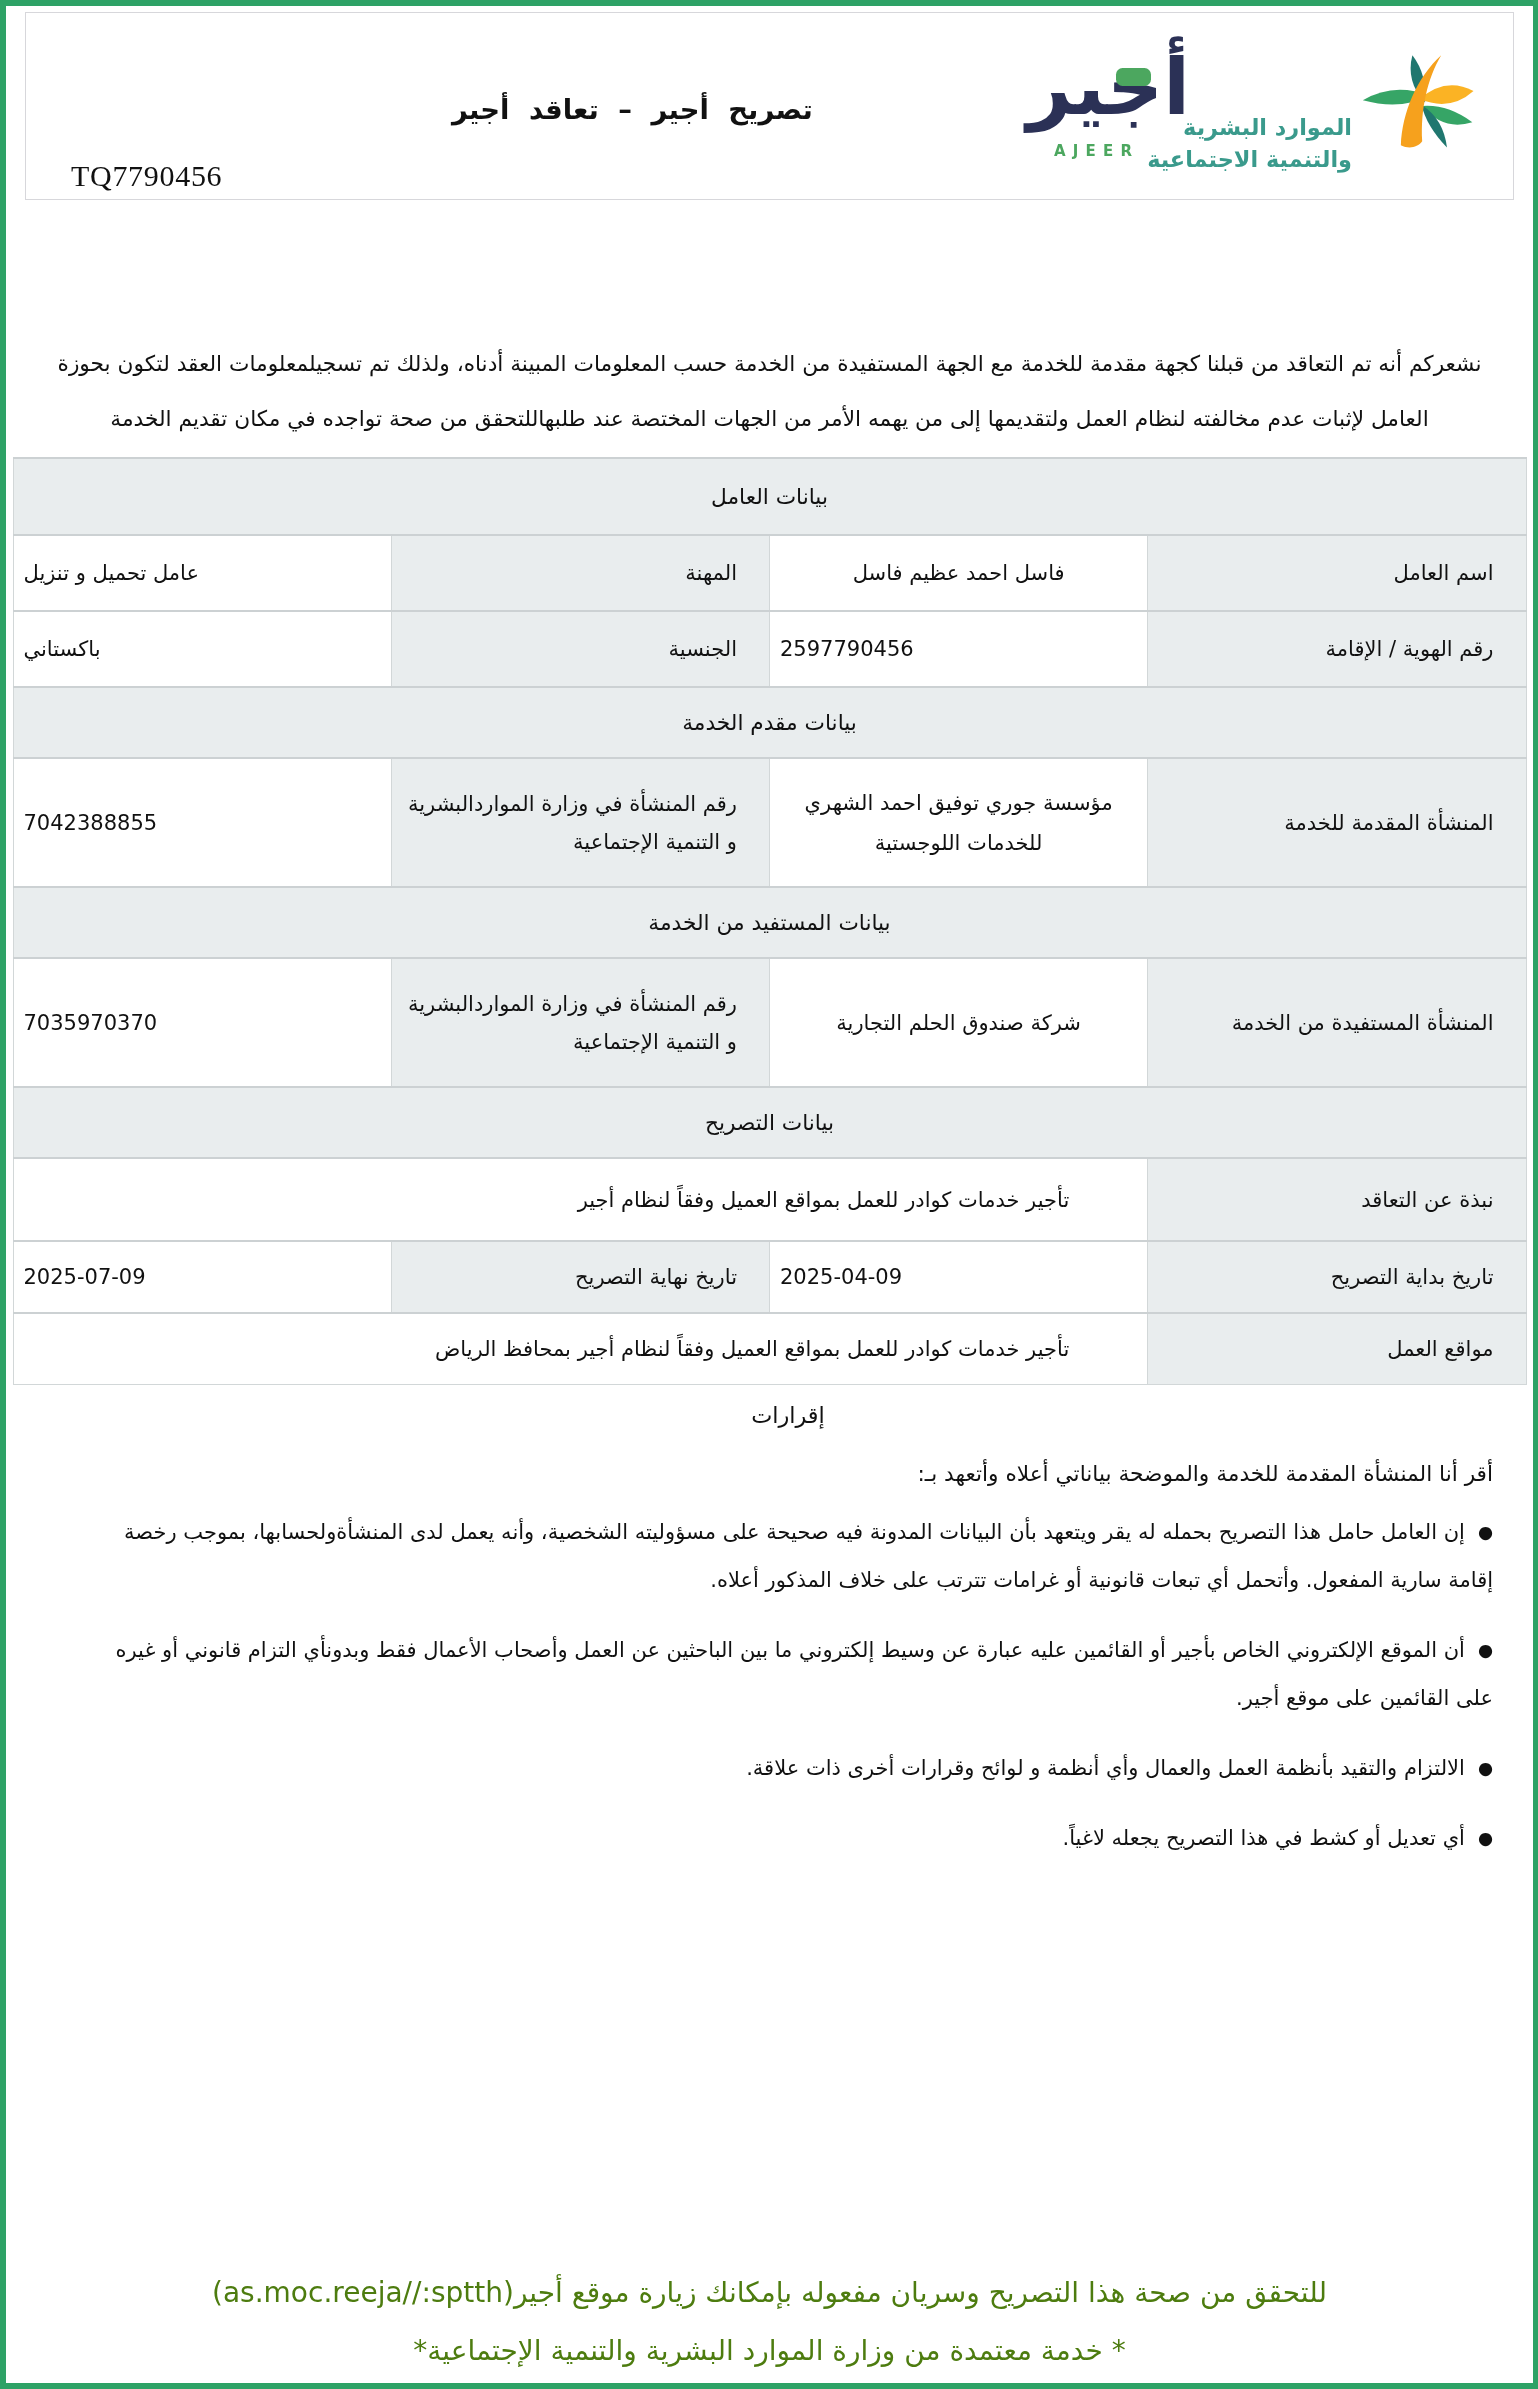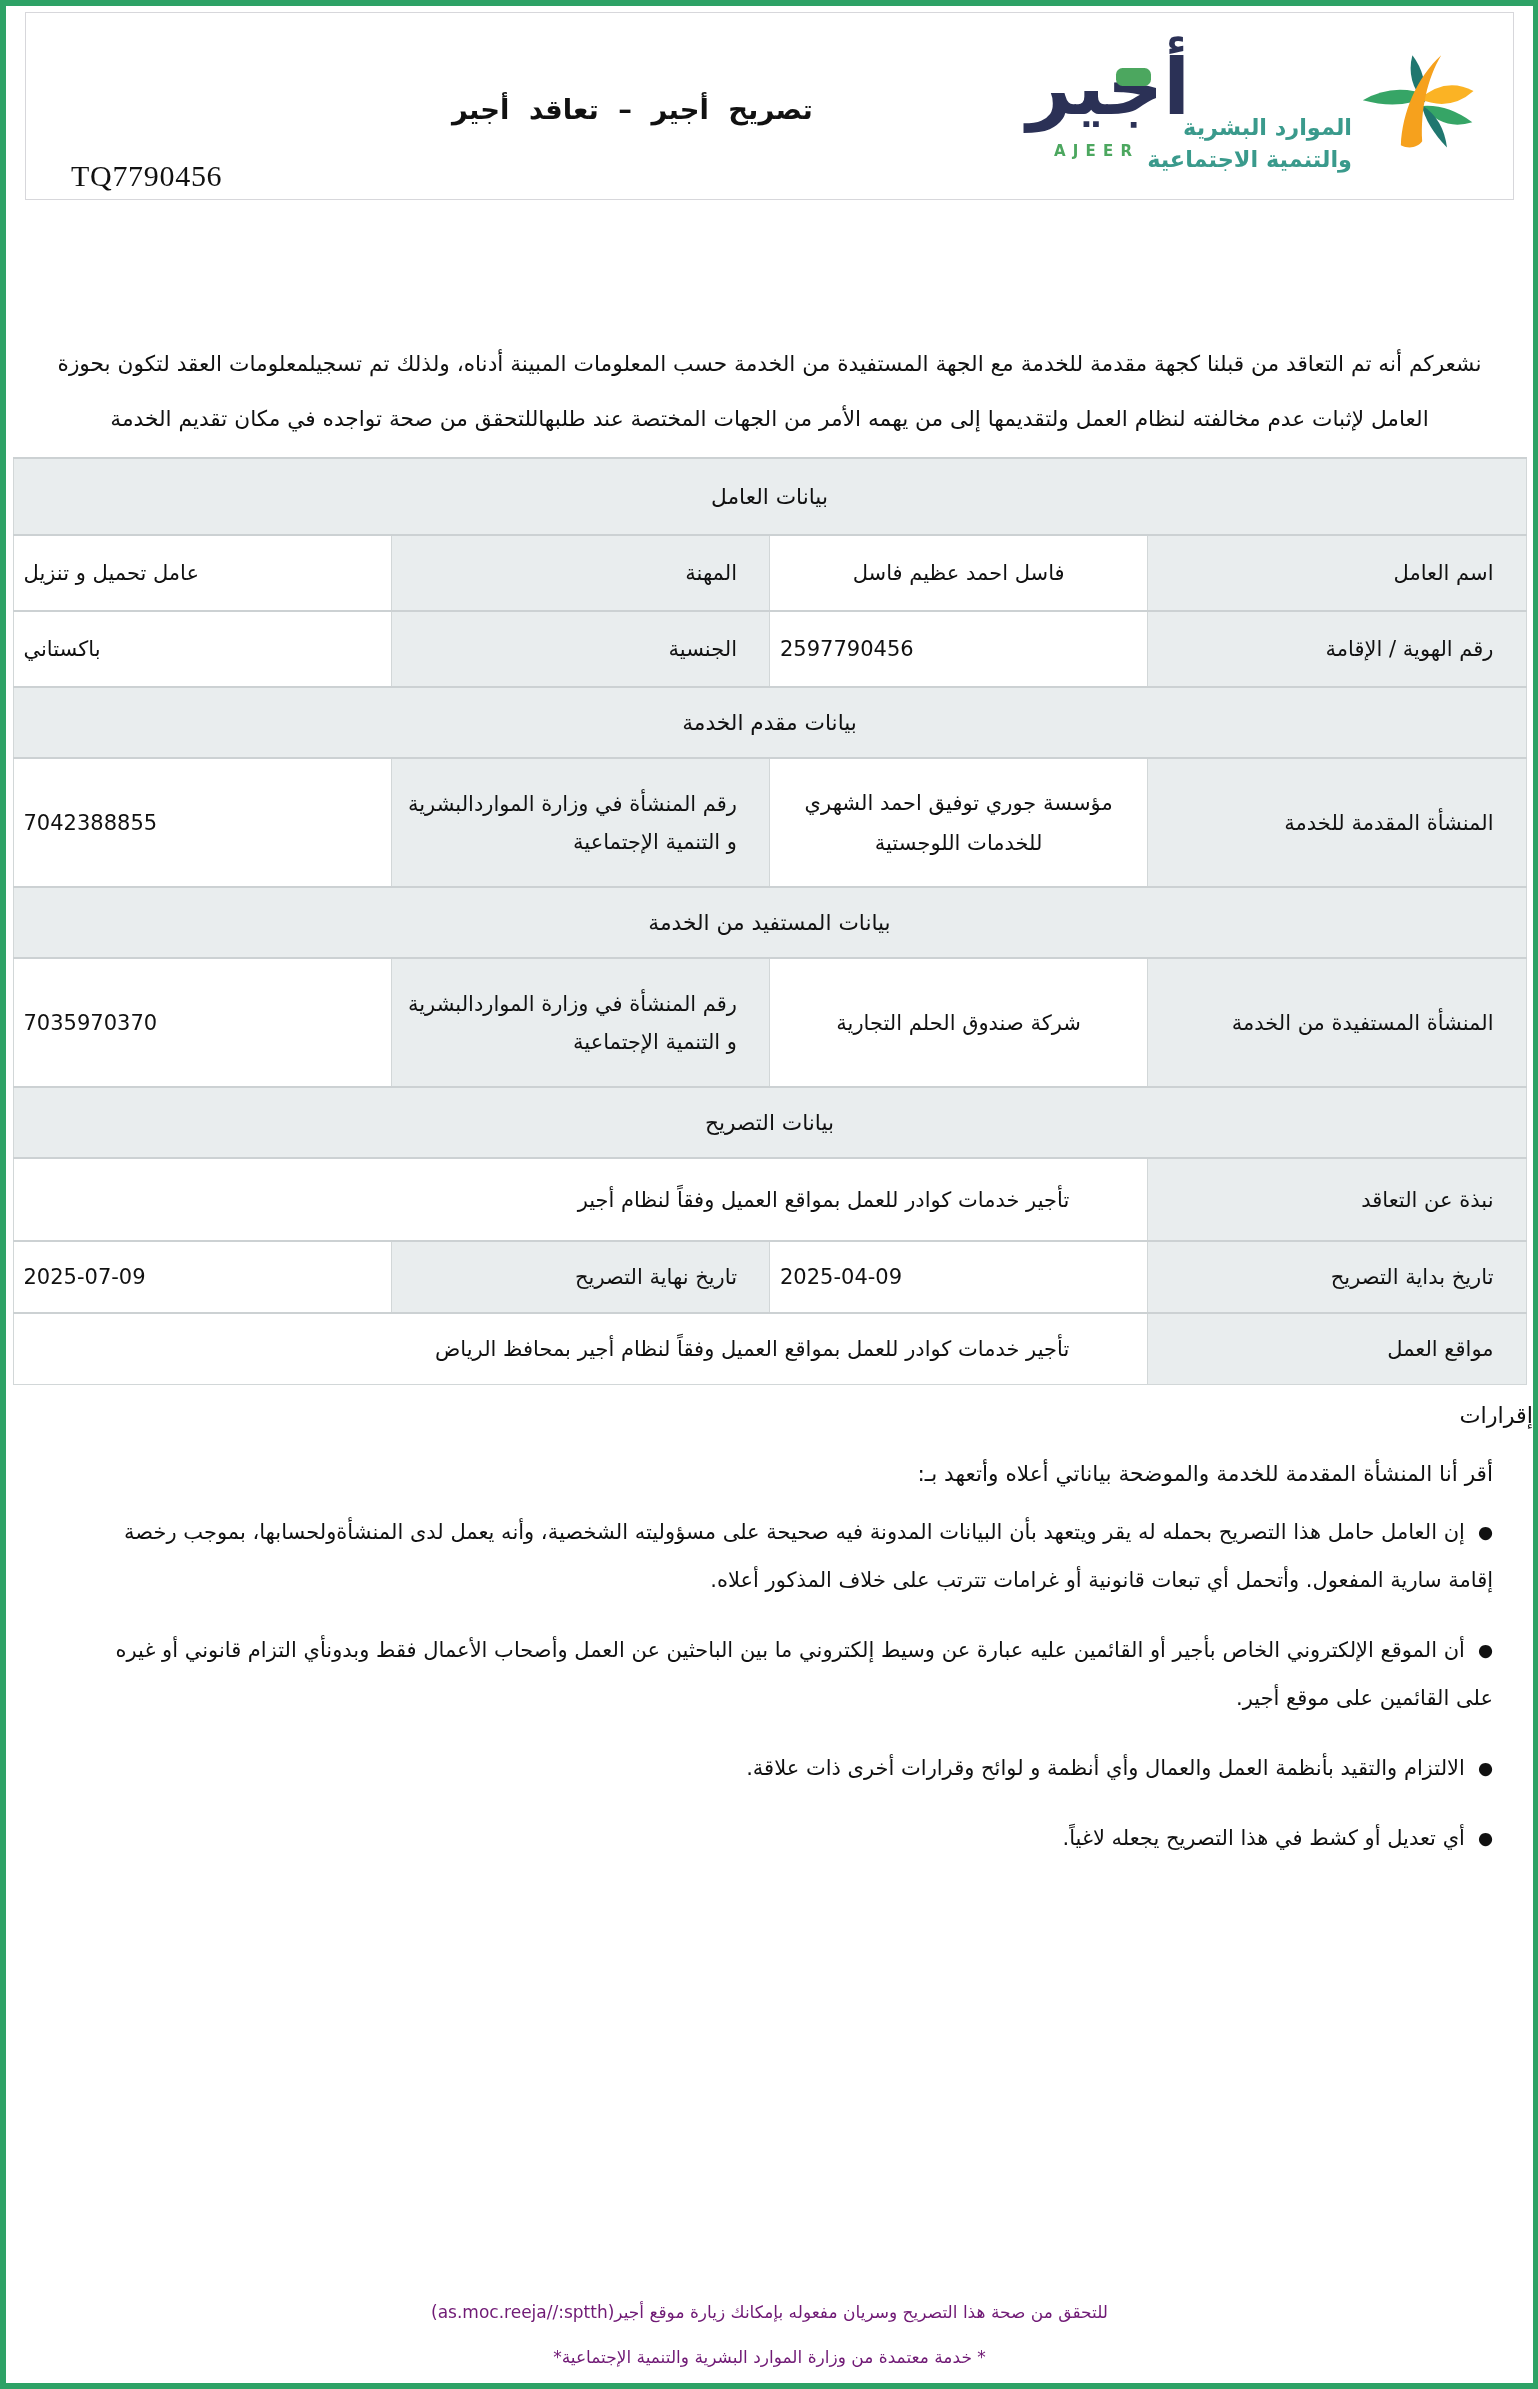--- a/index.html
+++ b/index.html
@@ -79,40 +79,40 @@
   .num{direction:ltr;unicode-bidi:embed;}
   tr.h-sec{height:77px;margin-left:26px;}
   tr.h-row{height:76px;}
   tr.h-sec2{height:71px;}
   tr.h-row2{height:129px;}
   tr.h-sum{height:83px;}
   tr.h-dates{height:72px;}
   tr.h-loc{height:71px;}
   
   .decl-title{
-    margin-top:17.3px;text-align:right;direction:rtl;
+    margin-top:17.3px;text-align:center;direction:rtl;
     font-size:22.4px;color:#111;padding-left:37px;
   }
   .decl-intro{
     margin:33px 40px 0 40px;direction:rtl;text-align:right;
     font-size:21.7px;color:#111;
   }
   .decl-list{margin:21.7px 40px 0 72px;direction:rtl;}
   .decl-item{
     text-align:right;font-size:21px;line-height:48px;color:#111;
     margin-bottom:21.7px;
   }
   .bullet{
     display:inline-block;margin-left:13px;font-size:17.3px;vertical-align:1.4px;
   }
   
   .footer{
     position:absolute;left:0;right:0;bottom:16px;
     text-align:center;direction:rtl;
-    font-size:17px;color:#701a75;
+    font-size:28px;color:#4d7c0f;
   }
   .footer-line{margin-top:24.6px;}
   .ltr-override{direction:ltr;unicode-bidi:bidi-override;}
 </style>
 </head>
 <body>
 
 <div class="page">
 
   <div class="header-box">

